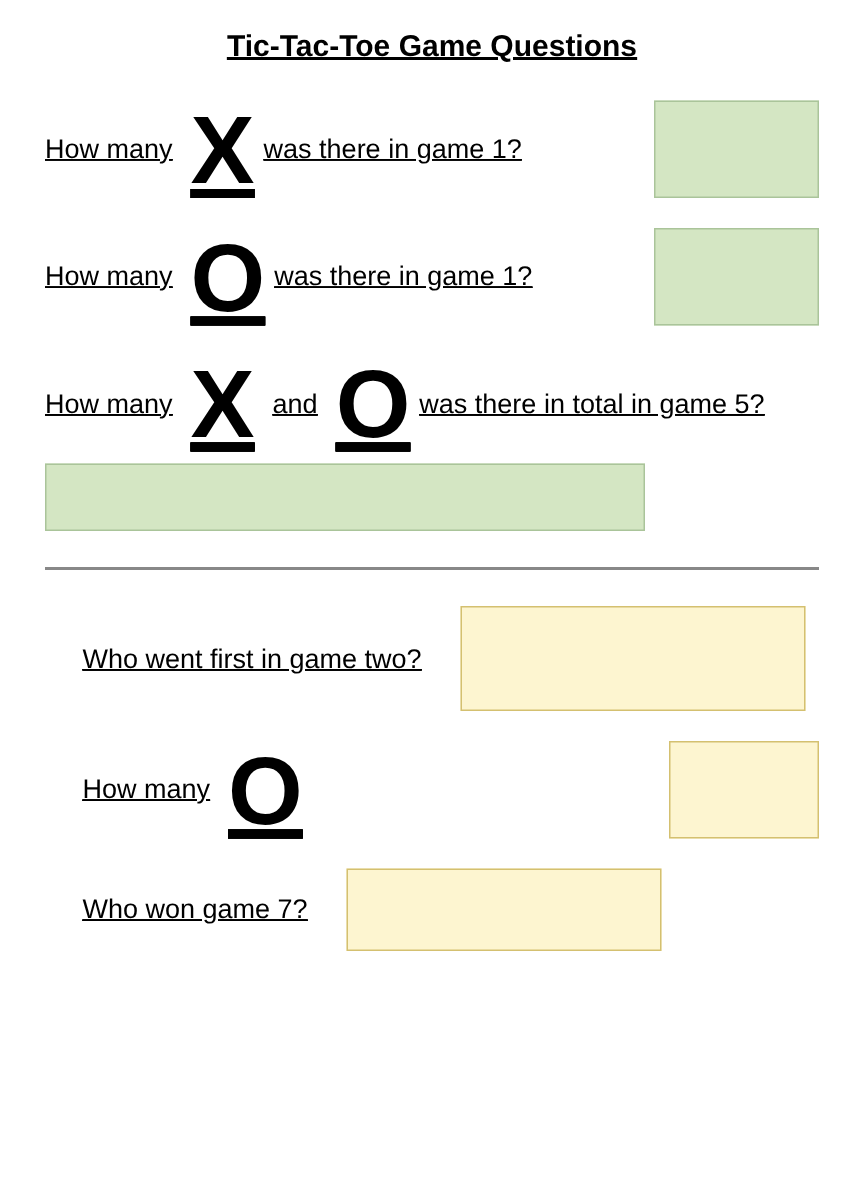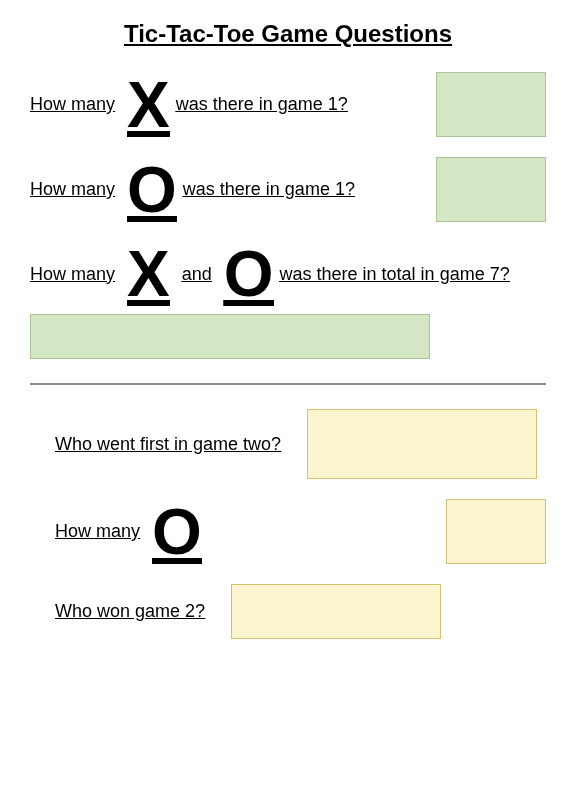--- a/index.html
+++ b/index.html
@@ -15,21 +15,21 @@
       background: #ffffff;
       font-family: Arial, sans-serif;
       font-size: 18px;
       color: #000000;
       padding: 20px 30px;
     }
 
     .page-title {
       text-align: center;
       text-decoration: underline;
-      font-size: 24px;
+      font-size: 20px;
       margin-bottom: 24px;
       font-family: Arial, sans-serif;
     }
 
     .question-row {
       display: flex;
       align-items: center;
       margin-bottom: 20px;
       flex-wrap: wrap;
     }
@@ -139,38 +139,38 @@
   <span class="question-text">was there in game 1?</span>
   <div class="answer-box-small"></div>
 </div>
 
 <div class="row-with-wide-answer">
   <div class="inline-question">
     <span class="question-text">How many</span>
     <span class="big-x">X</span>
     <span class="question-text" style="margin: 0 6px;">and</span>
     <span class="big-o">O</span>
-    <span class="question-text">was there in total in game 7?</span>
+    <span class="question-text">was there in total in game 5?</span>
   </div>
   <div class="answer-box-wide"></div>
 </div>
 
 <hr class="divider">
 
 <div class="section-game2">
 
   <div class="question-row">
     <span class="question-text">Who went first in game two?</span>
     <div class="answer-box-yellow-wide"></div>
   </div>
 
   <div class="question-row">
     <span class="question-text">How many</span>
     <span class="big-o">O</span>
     <div class="answer-box-yellow-small"></div>
   </div>
 
   <div class="question-row">
-    <span class="question-text">Who won game 2?</span>
+    <span class="question-text">Who won game 7?</span>
     <div class="answer-box-yellow-medium"></div>
   </div>
 
 </div>
 
 </body></html>

